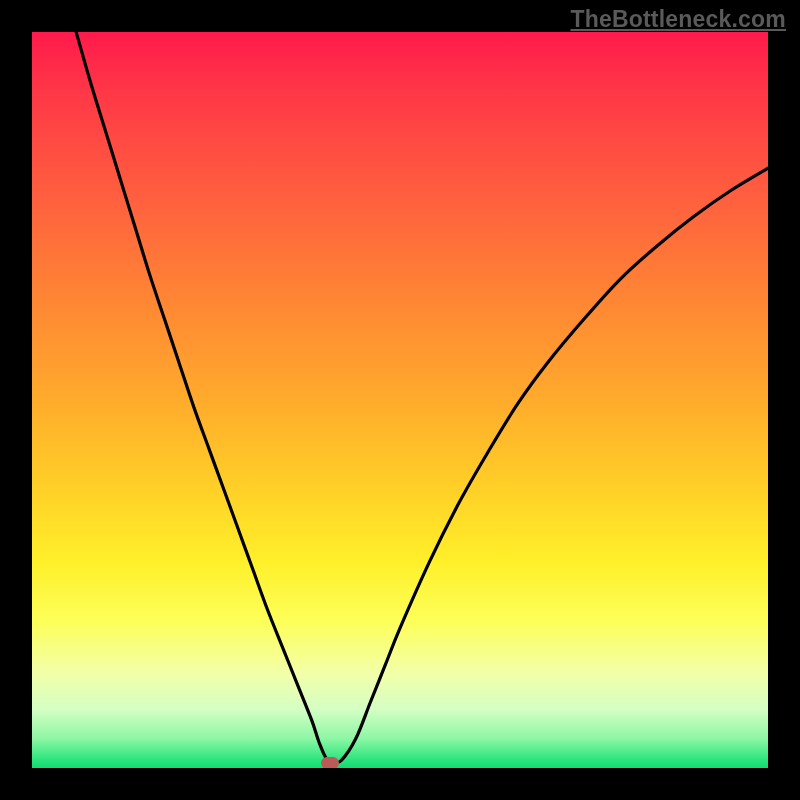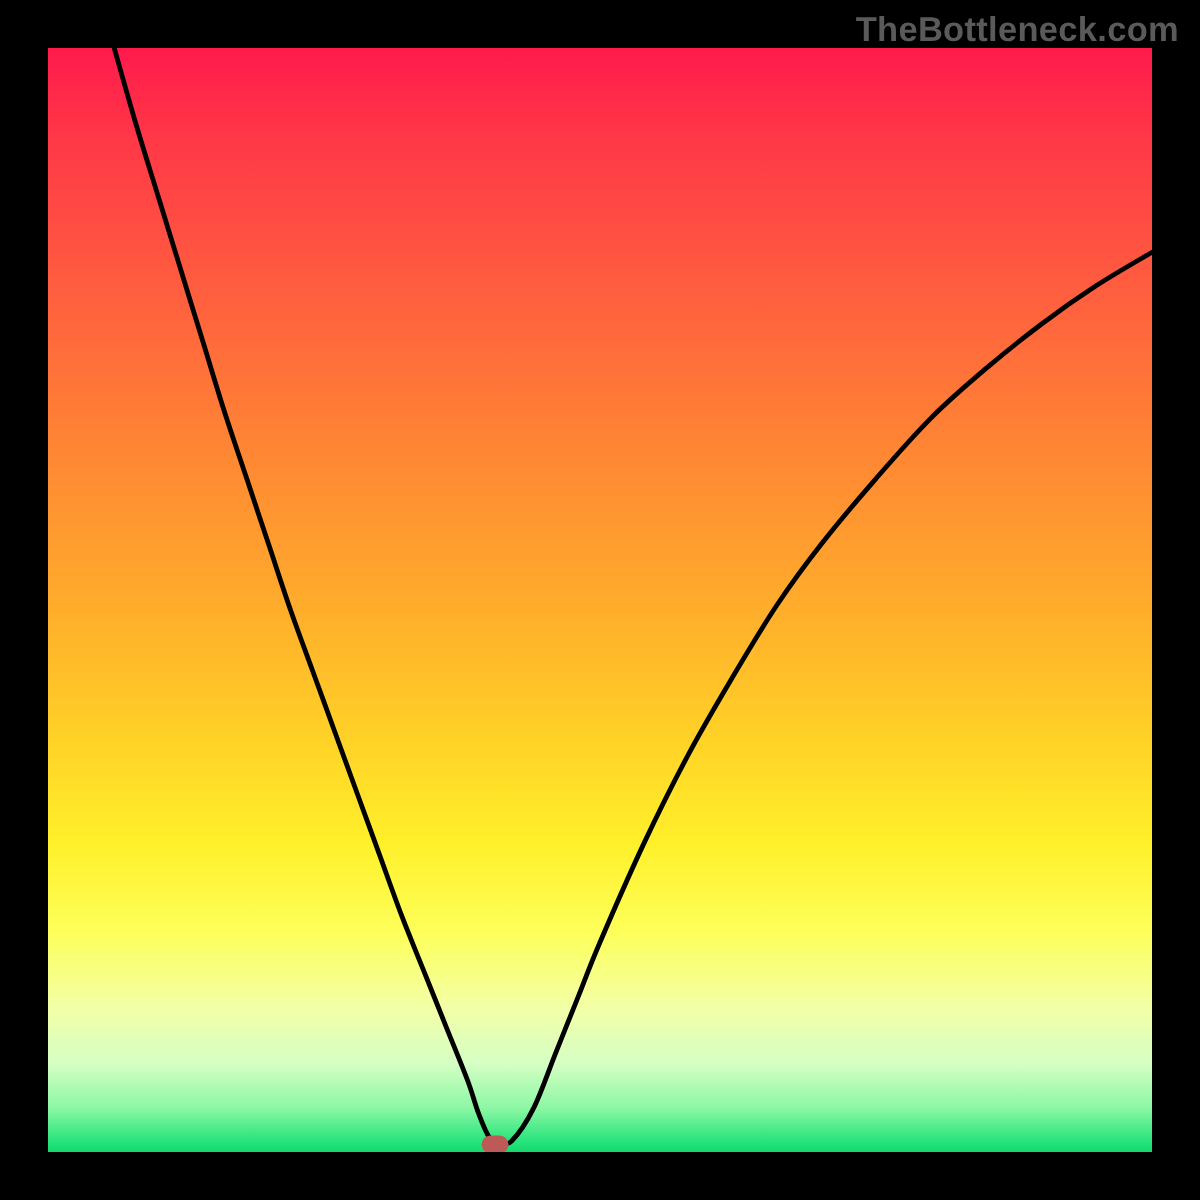--- a/index.html
+++ b/index.html
@@ -19,20 +19,21 @@
   }
   .watermark {
     position: absolute;
     top: 6px;
     right: 14px;
     color: #5a5a5a;
     font-size: 23px;
     font-weight: 600;
     letter-spacing: 0.2px;
     z-index: 10;
+    text-decoration: underline;
   }
   .plot-area {
     position: absolute;
     left: 32px;
     top: 32px;
     width: 736px;
     height: 736px;
     overflow: hidden;
   }
   .gradient {

